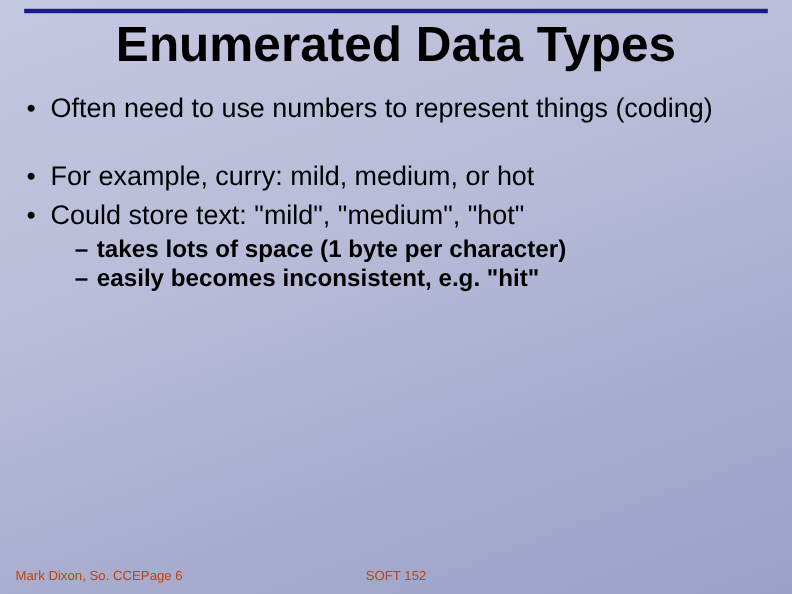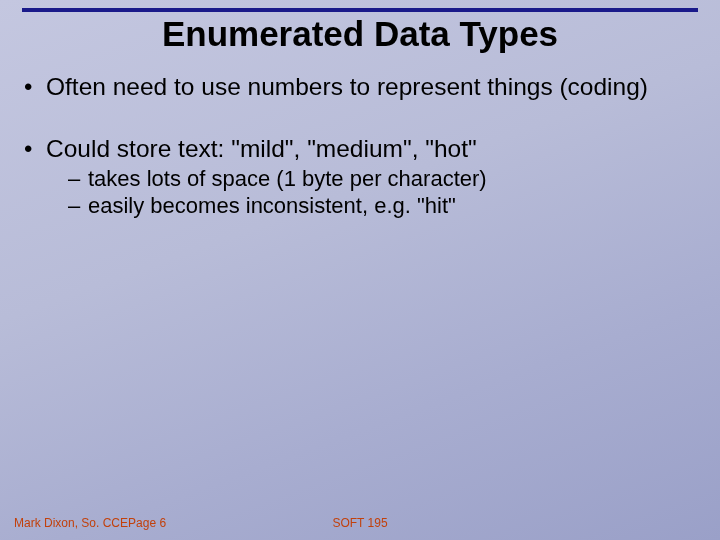--- a/index.html
+++ b/index.html
@@ -10,21 +10,21 @@
     color: #000;
     position: relative;
   }
   .rule {
     height: 4px;
     background: #1a1a8a;
     margin: 8px 22px 2px 22px;
   }
   .title {
     text-align: center;
-    font-size: 35px;
+    font-size: 45px;
     font-weight: bold;
     margin: 0 22px 18px 22px;
   }
   .content {
     padding: 0 18px 0 18px;
     font-size: 24.5px;
     line-height: 1.22;
   }
   ul.top { list-style: none; }
   ul.top > li {
@@ -32,21 +32,21 @@
     padding-left: 28px;
     margin-bottom: 6px;
   }
   ul.top > li::before {
     content: "•";
     position: absolute;
     left: 6px;
     top: 0;
     font-size: 24px;
   }
-  ul.sub { list-style: none; margin-top: 2px; }
+  ul.sub { list-style: none; margin-top: 2px; font-weight: bold; }
   ul.sub > li {
     position: relative;
     padding-left: 42px;
     font-size: 22px;
     line-height: 1.22;
   }
   ul.sub > li::before {
     content: "–";
     position: absolute;
     left: 22px;
@@ -80,30 +80,31 @@
 <h1 class="title">Enumerated Data Types</h1>
 
 <div class="content">
   <ul class="top">
     <li>Often need to use numbers to represent things (coding)</li>
   </ul>
 
   <div class="gap"></div>
 
   <ul class="top">
+    <li>For example, curry: mild, medium, or hot</li>
     <li>
       <span>Could store text: "mild", "medium", "hot"</span>
       <ul class="sub">
         <li>takes lots of space (1 byte per character)</li>
         <li>easily becomes inconsistent, e.g. "hit"</li>
       </ul>
     </li>
   </ul>
 
   <div style="height:10px"></div>
 
 </div>
 
 <div class="footer">
   <span>Mark Dixon, So. CCE</span>
-  <span class="mid">SOFT 195</span>
+  <span class="mid">SOFT 152</span>
   <span>Page 6</span>
 </div>
 
 </body></html>

